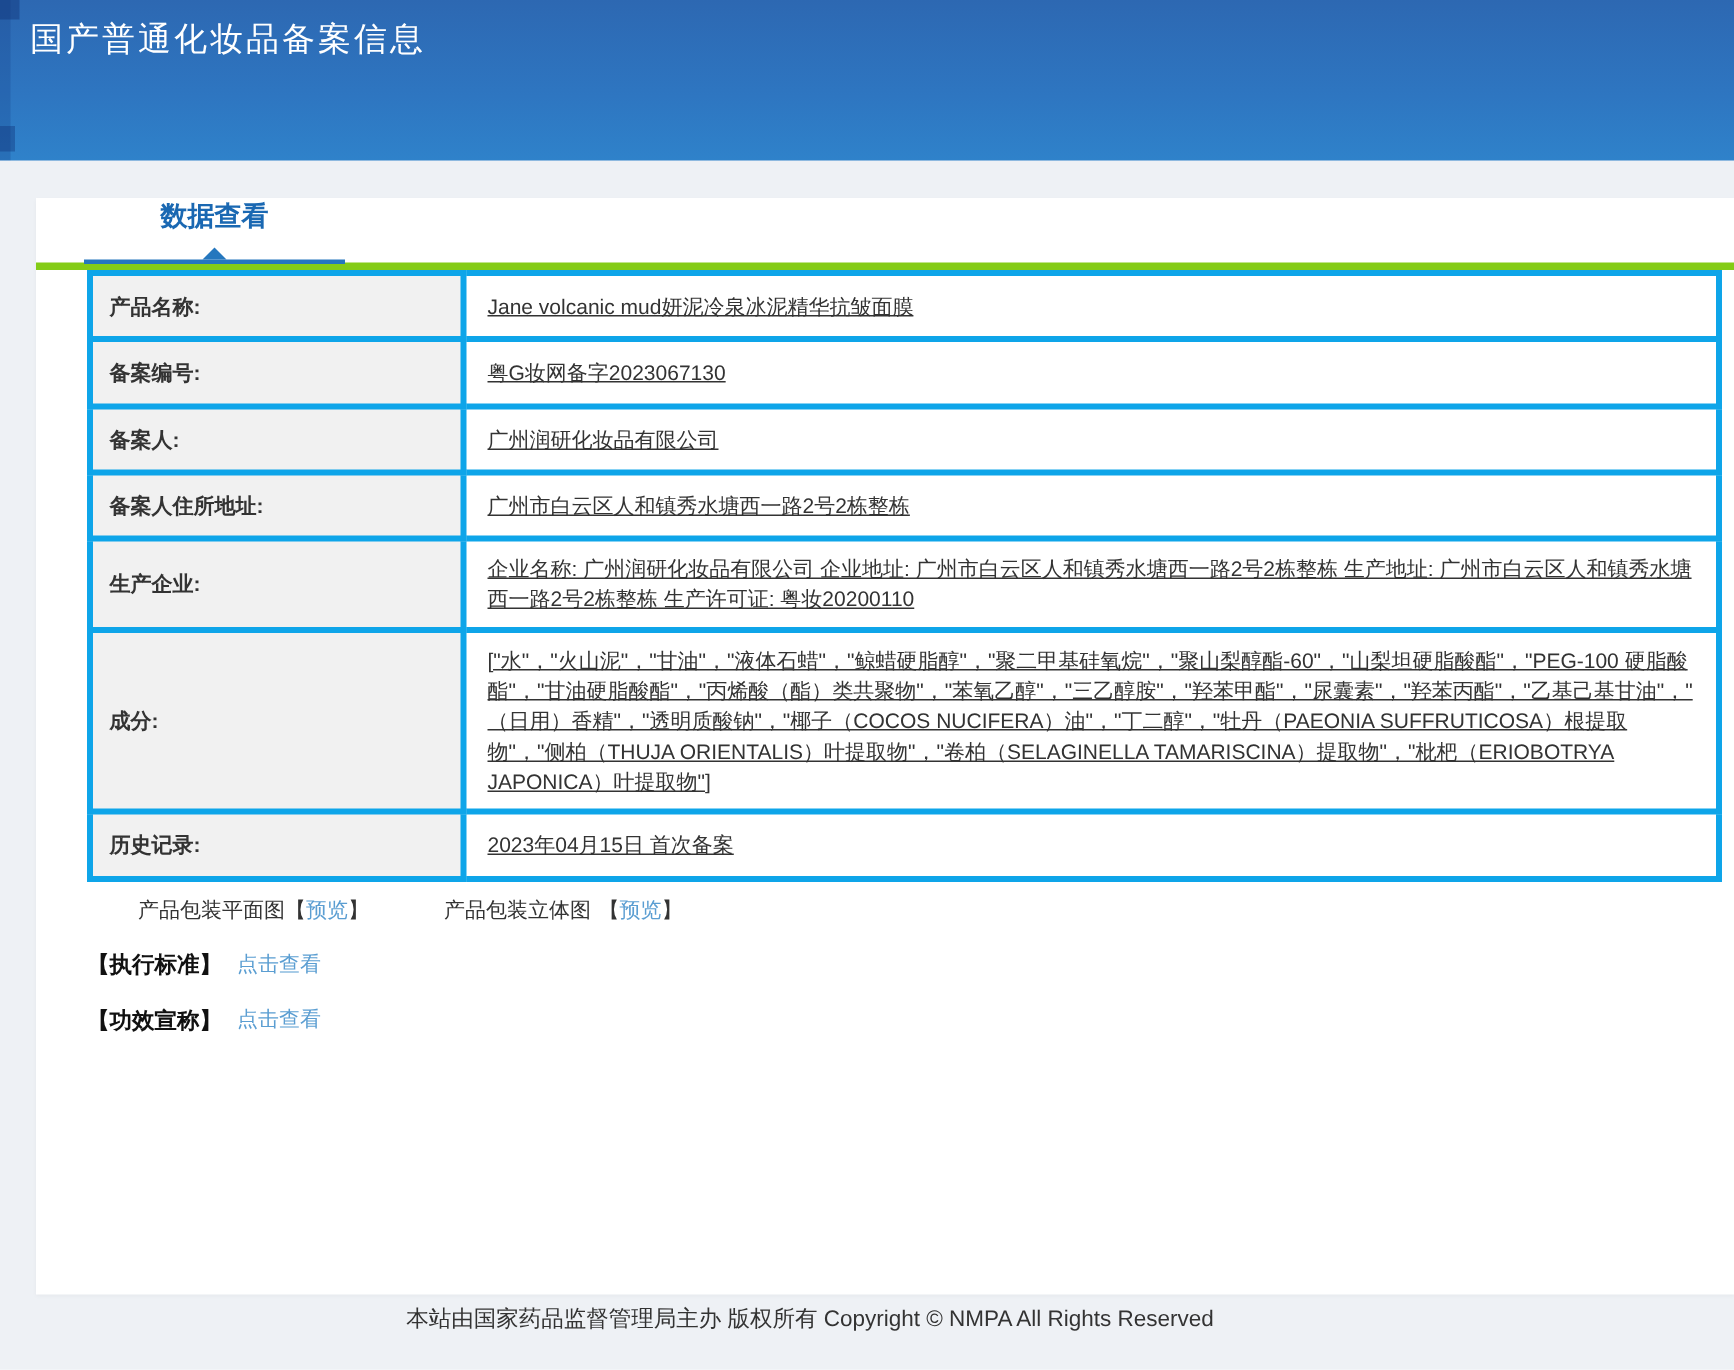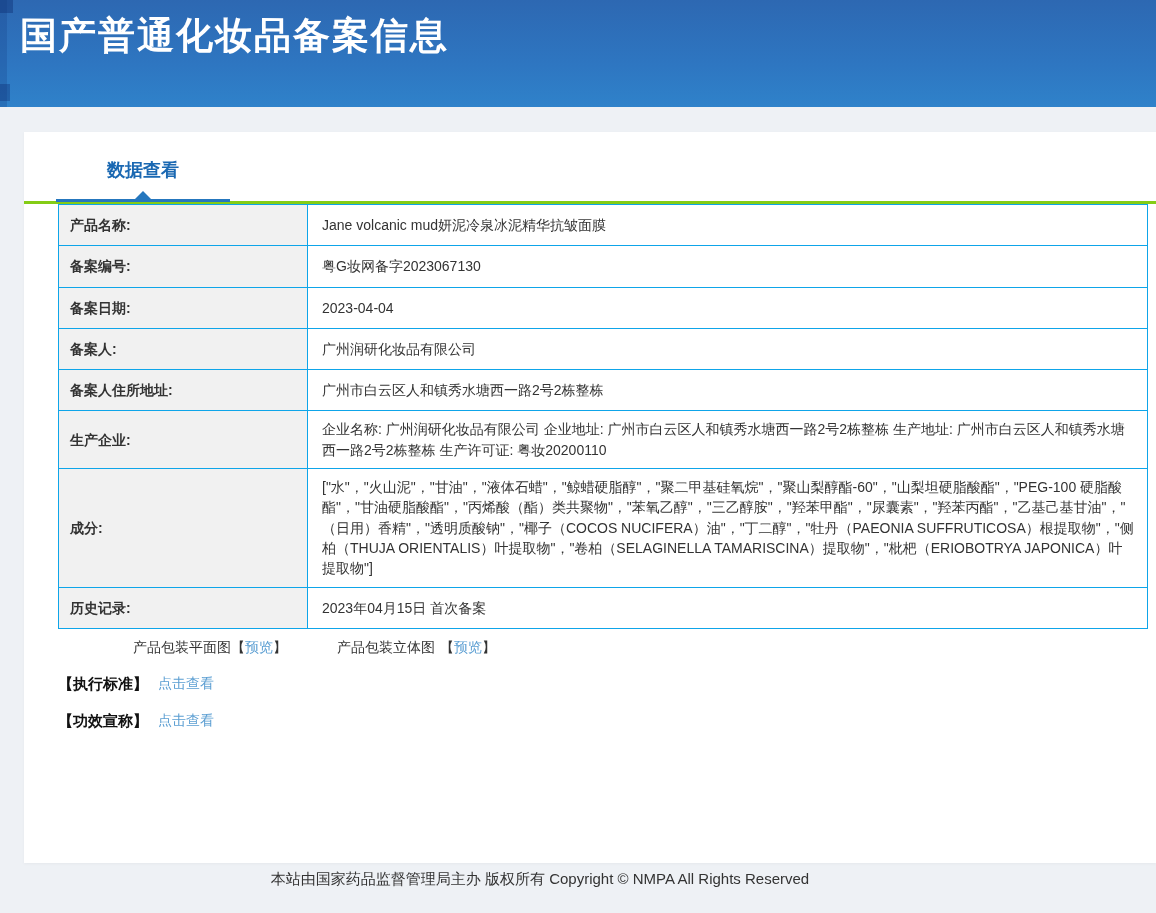--- a/index.html
+++ b/index.html
@@ -11,22 +11,22 @@
   }
   
   .banner {
     position: relative;
     height: 107px;
     background: linear-gradient(180deg, #2d68b2 0%, #2e76c1 60%, #2f82ca 100%);
     overflow: hidden;
   }
   .banner-title {
     color: #ffffff;
-    font-size: 37px;
-    font-weight: bold;
+    font-size: 22px;
+    font-weight: normal;
     letter-spacing: 2px;
     padding: 11px 0 0 20px;
   }
   .banner .deco-strip {
     position: absolute; left: 0; top: 0; width: 7px; height: 100%;
     background: rgba(20,60,130,0.25);
   }
   .banner .deco-sq1 {
     position: absolute; left: 0; top: 0; width: 13px; height: 13px;
     background: rgba(15,50,120,0.45);
@@ -38,22 +38,21 @@
   
   .card {
     position: absolute;
     left: 24px; top: 132px;
     width: 1132px; height: 731px;
     background: #ffffff;
     box-shadow: 0 1px 3px rgba(0,0,0,0.04);
   }
   
   .tabbar {
-    padding-top: 26px;
-    border-bottom: 3px solid #84cc16;
+    border-bottom: 5px solid #84cc16;
   }
   .tab {
     position: relative;
     margin-left: 32px;
     width: 174px;
     text-align: center;
     color: #1a68b2;
     font-size: 18px;
     font-weight: bold;
     padding-bottom: 17px;
@@ -81,42 +80,43 @@
   table.info {
     margin-left: 34px;
     width: 1090px;
     border-collapse: collapse;
     table-layout: fixed;
     font-size: 14px;
     color: #333;
     border: 1px solid #d3dbe3;
   }
   table.info td {
-    border: 1px solid #0ea5e9;
+    border: 4px solid #0ea5e9;
     vertical-align: middle;
     line-height: 1.45;
     word-break: break-word;
   }
   table.info td.lbl {
     width: 249px;
     background: #f1f1f1;
     font-weight: bold;
     padding: 10px 10px 10px 11px;
   }
   table.info td.val {
     background: #ffffff;
     padding: 8px 12px 8px 14px;
+    text-decoration: underline;
   }
   tr.h-std  td { height: 40px; }
   tr.h-tall td { height: 50px; }
   tr.h-big  td { height: 78px; }
   tr.h-sm   td { height: 33px; }
   
   .pkg-row {
-    margin: 10px 0 0 109px;
+    margin: 10px 0 0 68px;
     font-size: 14px;
     color: #333;
     display: flex;
     align-items: center;
   }
   .pkg-item { margin-right: 50px; }
   .pkg-item .gap { display: inline-block; width: 5px; }
   a.lnk {
     color: #5b9ed2;
     text-decoration: none;
@@ -165,24 +165,20 @@
     <tbody>
       <tr class="h-std">
         <td class="lbl">产品名称:</td>
         <td class="val">Jane volcanic mud妍泥冷泉冰泥精华抗皱面膜</td>
       </tr>
       <tr class="h-std">
         <td class="lbl">备案编号:</td>
         <td class="val">粤G妆网备字2023067130</td>
       </tr>
       <tr class="h-std">
-        <td class="lbl">备案日期:</td>
-        <td class="val">2023-04-04</td>
-      </tr>
-      <tr class="h-std">
         <td class="lbl">备案人:</td>
         <td class="val">广州润研化妆品有限公司</td>
       </tr>
       <tr class="h-std">
         <td class="lbl">备案人住所地址:</td>
         <td class="val">广州市白云区人和镇秀水塘西一路2号2栋整栋</td>
       </tr>
       <tr class="h-tall">
         <td class="lbl">生产企业:</td>
         <td class="val">企业名称: 广州润研化妆品有限公司 企业地址: 广州市白云区人和镇秀水塘西一路2号2栋整栋 生产地址: 广州市白云区人和镇秀水塘西一路2号2栋整栋 生产许可证: 粤妆20200110</td>

